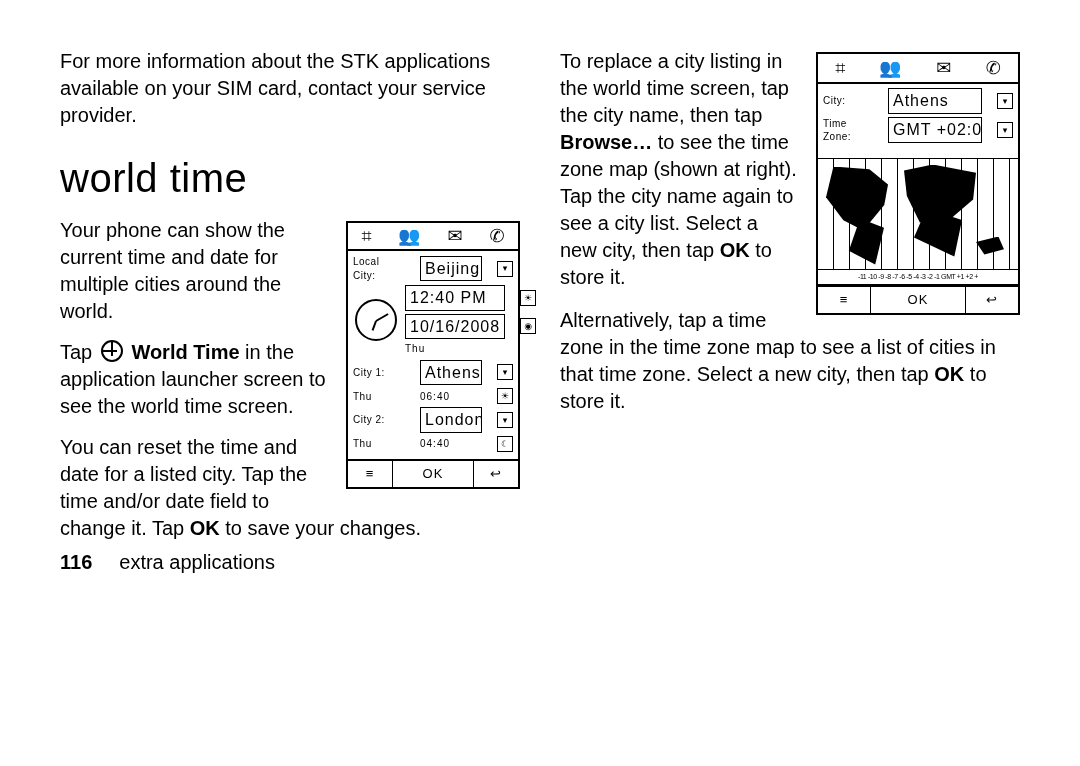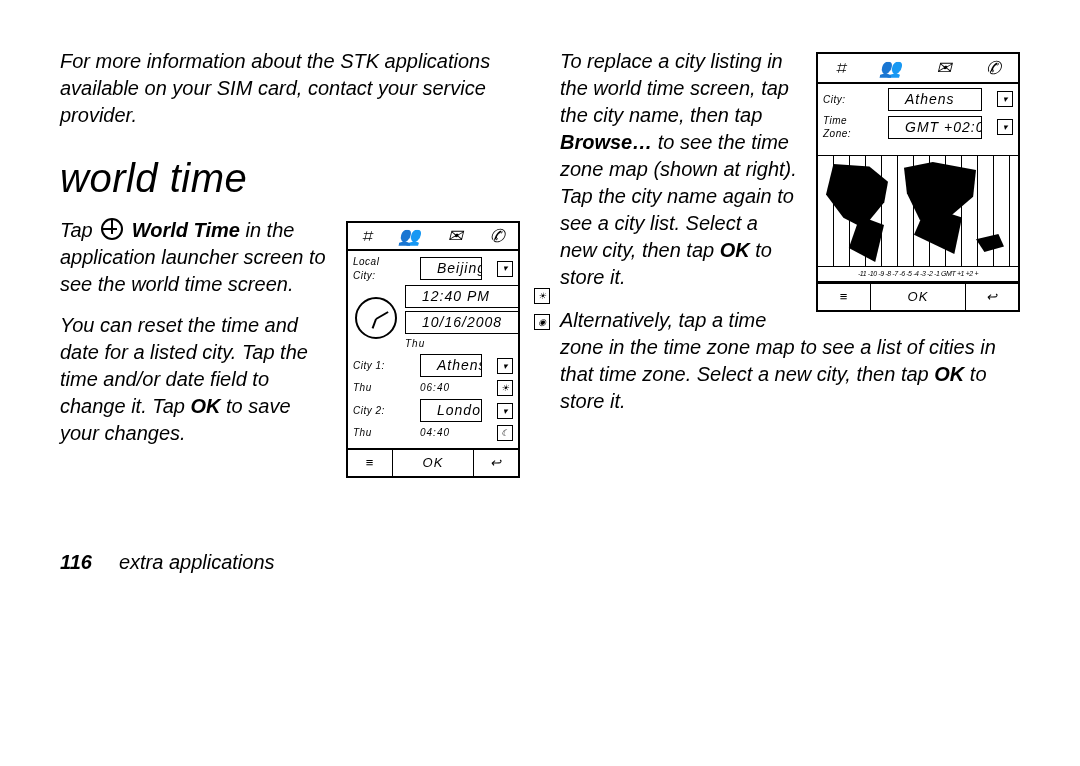--- a/index.html
+++ b/index.html
@@ -1,29 +1,29 @@
 <!DOCTYPE html>
 <html><head>
 <meta charset="utf-8">
 <style>
   html,body{margin:0;padding:0;background:#fff;color:#000;font-family:Arial,Helvetica,sans-serif;}
-  .page{width:1080px;height:602px;position:relative;box-sizing:border-box;padding:48px 60px 40px 60px;font-style:italic;}
+  .page{width:1080px;height:602px;position:relative;box-sizing:border-box;padding:48px 60px 40px 60px;}
   .cols{display:flex;gap:40px;}
   .col{flex:1;font-size:20px;line-height:1.35;}
   h1{font-size:40px;font-weight:400;margin:22px 0 12px 0;letter-spacing:0.5px;}
   .bold{font-weight:700;}
   .footer{position:absolute;bottom:28px;left:60px;font-size:20px;}
   .footer .pn{font-weight:700;margin-right:27px;}
   .small-screen{border:2px solid #000;width:170px;display:inline-block;font-family:Arial,Helvetica,sans-serif;}
   .topbar{display:flex;justify-content:space-around;align-items:center;height:26px;border-bottom:2px solid #000;font-size:18px;}
   .topbar span{display:flex;align-items:center;justify-content:center;}
   .scrbody{padding:4px 5px;font-size:10px;}
   .row{display:flex;align-items:center;gap:15px;margin-bottom:3px;}
   .label{flex:0 0 52px;font-size:10px;letter-spacing:0.5px;}
-  .field{border:1px solid #000;padding:1px 16px;font-size:14px;letter-spacing:1px;white-space:nowrap;overflow:hidden;}
+  .field{border:1px solid #000;padding:1px 4px;font-size:16px;letter-spacing:1px;white-space:nowrap;overflow:hidden;}
   .fgrow{flex:1;}
   .dd{width:14px;height:14px;border:1px solid #000;display:flex;align-items:center;justify-content:center;font-size:9px;}
   .side-icon{width:14px;height:14px;border:1px solid #000;display:flex;align-items:center;justify-content:center;font-size:9px;}
   .botbar{display:flex;border-top:2px solid #000;height:26px;}
   .botbar div{flex:1;display:flex;align-items:center;justify-content:center;border-right:1px solid #000;font-size:13px;letter-spacing:1px;}
   .botbar div:last-child{border-right:none;}
   .clock{width:38px;height:38px;border:2px solid #000;border-radius:50%;position:relative;margin:2px 4px 2px 2px;flex:0 0 38px;}
   .clock:before,.clock:after{content:"";position:absolute;background:#000;left:50%;top:50%;transform-origin:left center;}
   .clock:before{width:14px;height:2px;transform:rotate(-30deg);}
   .clock:after{width:10px;height:2px;transform:rotate(110deg);}
@@ -107,20 +107,21 @@
               <div class="side-icon">☾</div>
             </div>
           </div>
           <div class="botbar">
             <div>≡</div>
             <div class="ok-center" style="flex:1.8;">OK</div>
             <div>↩</div>
           </div>
         </div>
 
+        <p style="margin:0 0 14px 0;">Your phone can show the current time and date for multiple cities around the world.</p>
 
         <p style="margin:0 0 14px 0;">
           <span>Tap </span><span class="globe-icon"></span>
           <span class="bold">World Time</span><span> in the application launcher screen to see the world time screen.</span>
         </p>
 
         <p style="margin:0;">
           <span>You can reset the time and date for a listed city. Tap the time and/or date field to change it. Tap </span><span class="bold">OK</span><span> to save your changes.</span>
         </p>
       </div>

